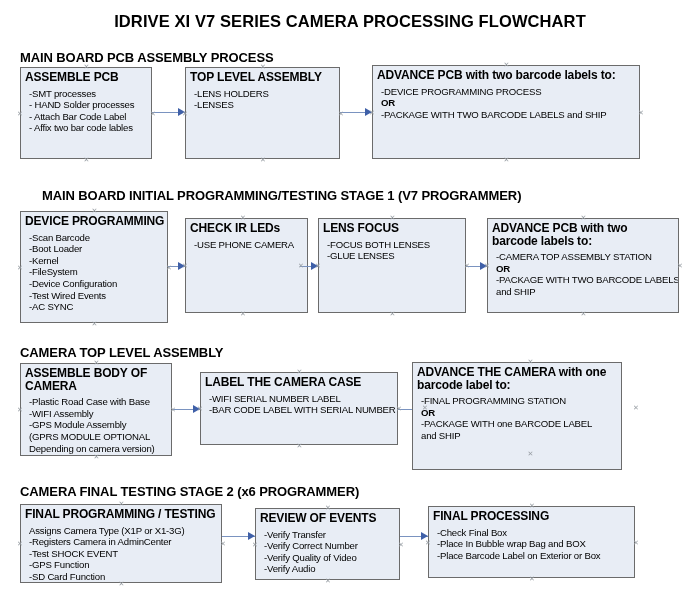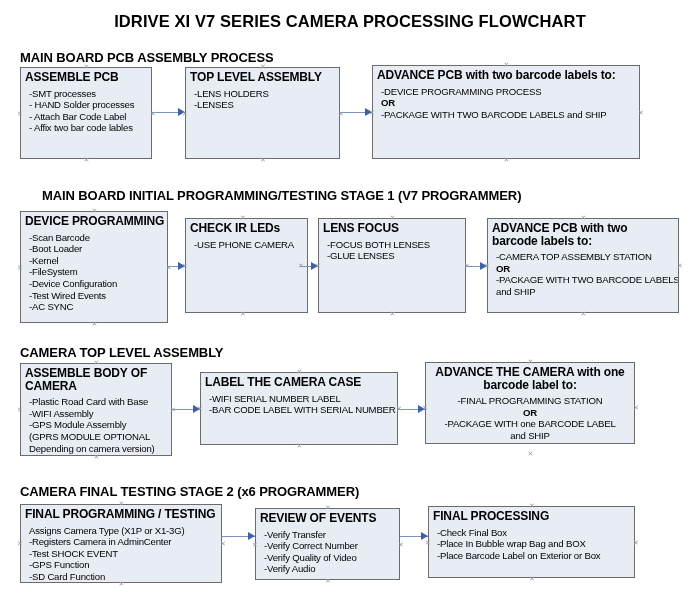--- a/index.html
+++ b/index.html
@@ -184,21 +184,21 @@
       <li>-PACKAGE WITH TWO BARCODE LABELS</li>
       <li>and SHIP</li>
     </ul>
   </div>
 
   <div class="section-title" style="left:20px;top:345px;">CAMERA TOP LEVEL ASSEMBLY</div>
 
   <div class="node" style="left:20px;top:363px;width:152px;height:93px;">
     <div class="hd wrapok">ASSEMBLE BODY OF CAMERA</div>
     <ul>
-      <li>-Plastic Road Card with Base</li>
+      <li>-Plastic Road Case with Base</li>
       <li>-WIFI Assembly</li>
       <li>-GPS Module Assembly</li>
       <li>(GPRS MODULE OPTIONAL</li>
       <li>Depending on camera version)</li>
     </ul>
   </div>
   <div class="conn" style="left:172px;top:405px;width:28px;">
     <div class="ln"></div>
     <div class="hdr"></div>
   </div>
@@ -208,21 +208,21 @@
     <ul>
       <li>-WIFI SERIAL NUMBER LABEL</li>
       <li>-BAR CODE LABEL WITH SERIAL NUMBER</li>
     </ul>
   </div>
   <div class="conn" style="left:398px;top:405px;width:27px;">
     <div class="ln"></div>
     <div class="hdr"></div>
   </div>
 
-  <div class="node" style="left:425px;top:362px;width:210px;height:82px;text-align:center;">
+  <div class="node" style="left:412px;top:362px;width:210px;height:108px;">
     <div class="hd wrapok">ADVANCE THE CAMERA with one barcode label to:</div>
     <ul>
       <li>-FINAL PROGRAMMING STATION</li>
       <li class="b">OR</li>
       <li>-PACKAGE WITH one BARCODE LABEL</li>
       <li>and SHIP</li>
     </ul>
   </div>
 
   <div class="section-title" style="left:20px;top:484px;">CAMERA FINAL TESTING STAGE 2 (x6 PROGRAMMER)</div>

